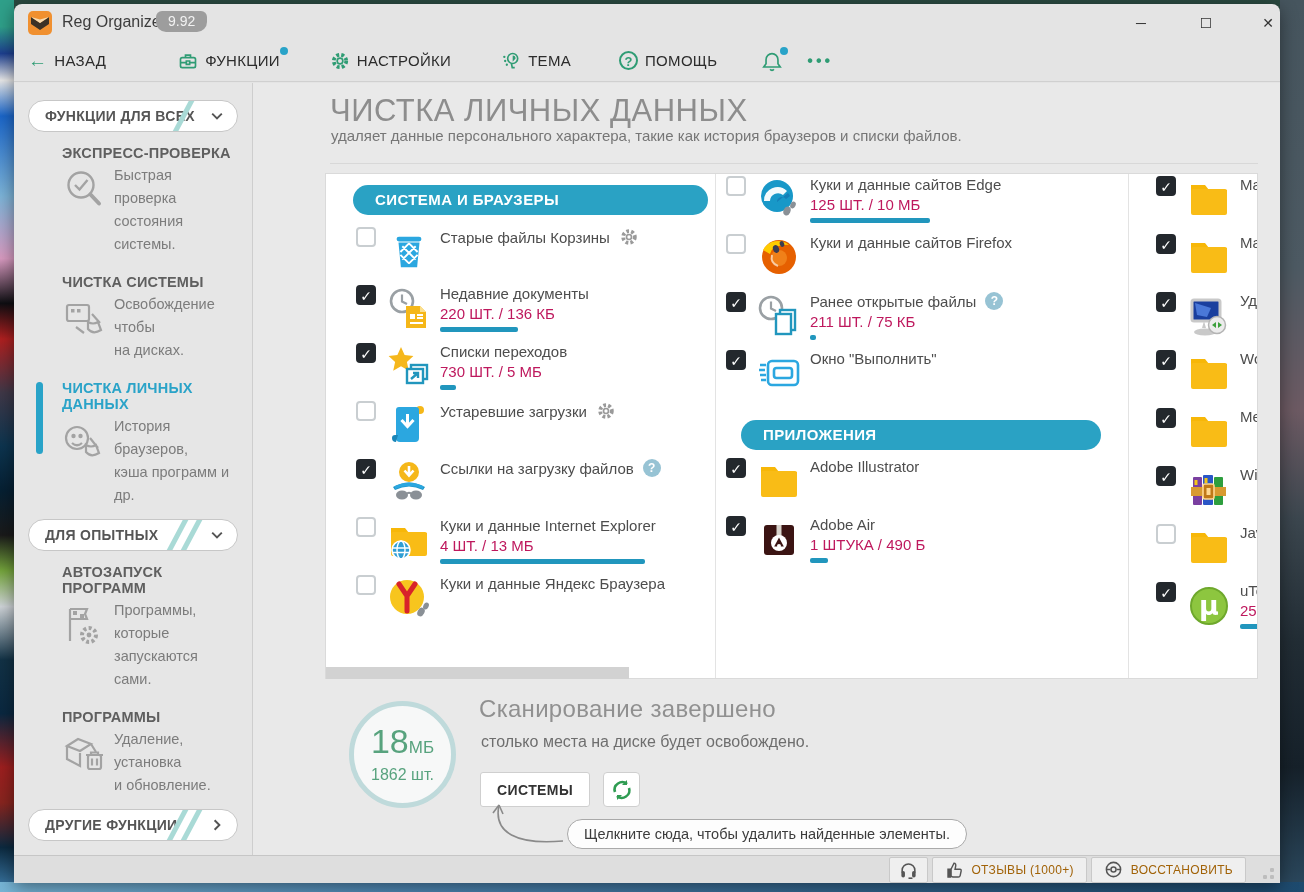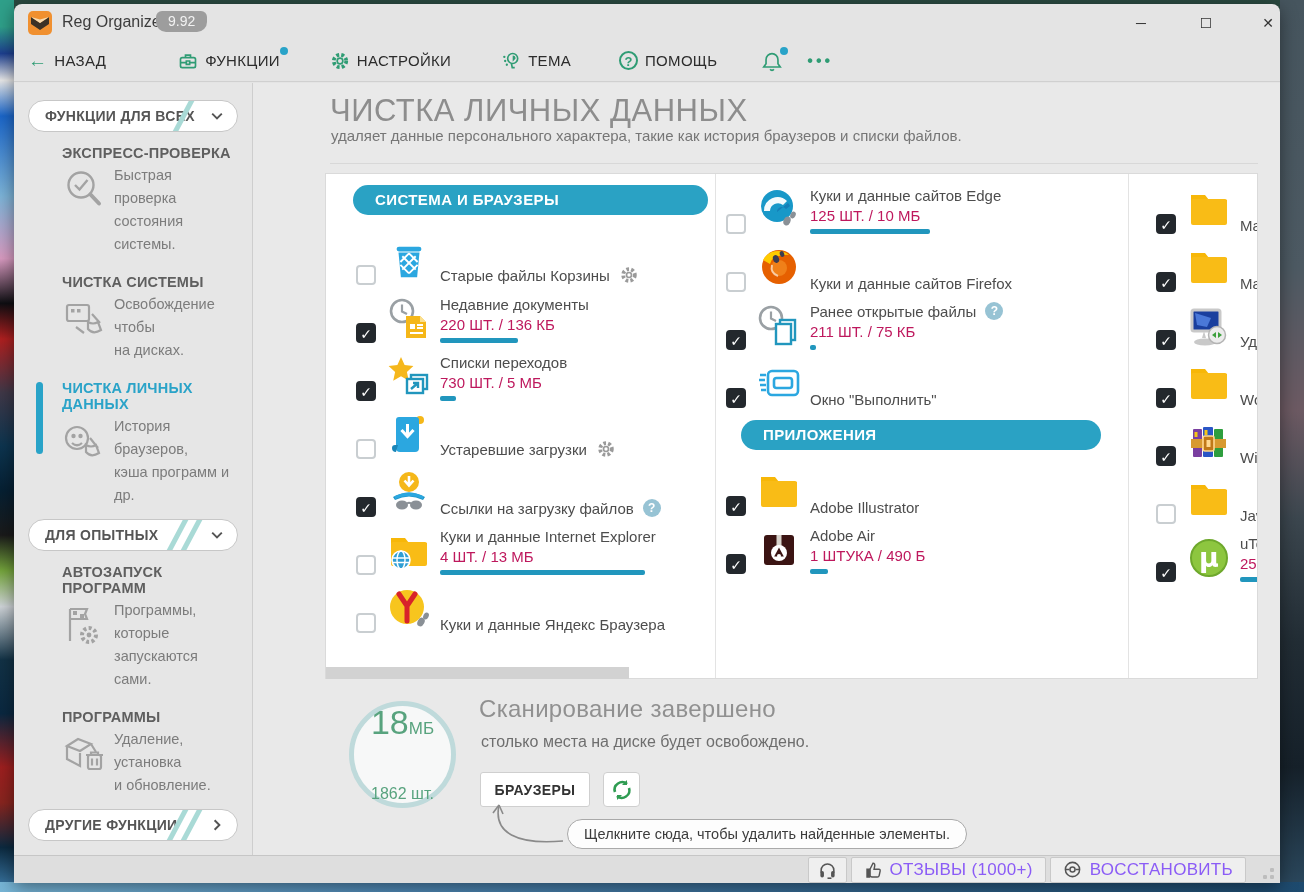--- a/index.html
+++ b/index.html
@@ -72,60 +72,60 @@
     border:1px solid #dadada; display:flex; }
   .colA { width:390px; border-right:1px solid #e3e3e3;padding-left:20px; }
   .colB { width:413px; border-right:1px solid #e3e3e3; padding-top:2px; }
   .colC { flex:1; overflow:hidden; padding-top:2px; }
 
   .banner { height:30px; background:#2aa2c4; border-radius:15px; color:#fff; font-weight:bold;
     font-size:15px; letter-spacing:.4px; line-height:30px; padding-left:22px; }
   .ban1 { margin:11px 7px 12px; }
   .ban2 { margin:12px 27px 8px 25px; }
 
-  .srow { height:58px; display:flex; align-items:flex-end; }
+  .srow { height:58px; display:flex; align-items:flex-start; }
   .cb { width:20px; height:20px; flex:none; margin-left:10px; border-radius:4px; cursor:pointer;
     background:#fff; border:2px solid #c9ced1; }
   .cb.on { background:#23282d; border-color:#23282d; color:#fff; text-align:center;
     font-size:14px; line-height:19px; font-weight:bold; }
   .cb.on::after { content:"✓"; }
   .ricon { width:48px; height:48px; flex:none; margin:0 7px 0 9px; display:flex; align-items:center; justify-content:center; }
   .meta { display:flex; flex-direction:column; justify-content:center; }
   .lblrow { display:flex; align-items:center; gap:9px; }
   .lbl { font-size:15px; color:#4d4d4d; white-space:nowrap; }
   .stats { font-size:15px; color:#be185d; margin-top:3px; white-space:nowrap; }
   .bar { height:5px; background:#2196bd; border-radius:2px; margin-top:5px; }
   .gearg { color:#9a9a9a; width:20px; height:20px; }
   .helpc { width:18px; height:18px; border-radius:50%; background:#97c3d4; color:#fff; font-size:12px;
     font-weight:bold; text-align:center; line-height:18px; flex:none; }
 
   .hscroll { position:absolute; left:21px; top:584px; width:303px; height:12px; background:#d2d2d2; cursor:pointer; }
 
   
   .scircle { position:absolute; left:44px; top:618px; width:107px; height:107px; border-radius:50%;
-    background:#f7f8f8; border:5px solid #bfdadb; display:flex; flex-direction:column; align-items:center; justify-content:space-between; }
+    background:#f7f8f8; border:5px solid #bfdadb; display:flex; flex-direction:column; align-items:center; justify-content:center; }
   .ssize { color:#58a37e; font-size:34px; line-height:32px; font-weight:300; }
   .ssize .u { font-size:17px; }
   .scount { color:#58a37e; font-size:16px; margin-top:2px; }
   .stitle { position:absolute; left:174px; top:612px; font-size:24px; font-weight:300; color:#909090; letter-spacing:.3px; }
   .ssub { position:absolute; left:176px; top:650px; font-size:16px; color:#6e6e6e; }
   .cleanbtn { position:absolute; left:175px; top:689px; width:110px; height:35px; background:#fff;
     border:1px solid #cfcfcf; border-radius:3px; font-size:14px; font-weight:bold; color:#333;
     letter-spacing:.4px; cursor:pointer; font-family:inherit; }
   .refbtn { position:absolute; left:298px; top:689px; width:37px; height:35px; background:#fff;
     border:1px solid #cfcfcf; border-radius:4px; cursor:pointer; display:flex; align-items:center; justify-content:center; }
   .tip { position:absolute; left:262px; top:736px; height:30px; background:#fdfdfd; border:1px solid #a9a9a9;
     border-radius:15px; display:flex; align-items:center; padding:0 16px; font-size:14.5px; color:#3c3c3c; white-space:nowrap; }
   .tiparrow { position:absolute; left:172px; top:716px; }
 
   
   .sbar { position:absolute; left:0; right:0; bottom:0; height:28px; background:#dedede;
     border-top:1px solid #c6c6c6; display:flex; align-items:center; justify-content:flex-end; padding-right:34px; gap:4px; }
   .sbtn { height:26px; background:#efefef; border:1px solid #c9c9c9; border-radius:2px; display:flex;
-    align-items:center; gap:8px; padding:0 12px; font-size:17px; color:#8b5cf6; letter-spacing:.3px; cursor:pointer; }
+    align-items:center; gap:8px; padding:0 12px; font-size:12px; color:#a16207; letter-spacing:.3px; cursor:pointer; }
   .grip { position:absolute; right:6px; bottom:4px; width:14px; height:14px;
     background:
       radial-gradient(circle at 12px 12px,#bdbdbd 2px,transparent 2.4px),
       radial-gradient(circle at 12px 5px,#bdbdbd 2px,transparent 2.4px),
       radial-gradient(circle at 5px 12px,#bdbdbd 2px,transparent 2.4px); }
 </style>
 </head>
 <body>
 
 <div class="wallpaper"></div>
@@ -606,20 +606,32 @@
                 </svg>
               </span>
             <div class="meta">
                 <span class="lbl">Wo</span>
               </div>
           </div>
           <div class="srow">
             <span class="cb on" style="margin-left:27px"></span>
             <span class="ricon">
               <svg width="46" height="46" viewBox="0 0 46 46">
+                  <path d="M5 8 h14 l4 5 h18 v2 h-36z" fill="#f7b708"></path>
+                  <rect x="5" y="12" width="36" height="26" rx="2" fill="#f9bc16"></rect>
+                </svg>
+              </span>
+            <div class="meta">
+                <span class="lbl">Me</span>
+              </div>
+          </div>
+          <div class="srow">
+            <span class="cb on" style="margin-left:27px"></span>
+            <span class="ricon">
+              <svg width="46" height="46" viewBox="0 0 46 46">
                   <rect x="7" y="10" width="9" height="28" rx="1" fill="#7a3fa0"></rect>
                   <rect x="17" y="8" width="10" height="30" rx="1" fill="#2a56c6"></rect>
                   <rect x="28" y="10" width="9" height="28" rx="1" fill="#2e9e3e"></rect>
                   <rect x="8.5" y="13" width="3" height="5" fill="#f5c518"></rect>
                   <rect x="18.5" y="11" width="3" height="5" fill="#f5c518"></rect>
                   <rect x="5" y="20" width="35" height="9" fill="#d89a30"></rect>
                   <rect x="17" y="17" width="11" height="15" rx="2" fill="#c07818" stroke="#ffd890" stroke-width="1.6"></rect>
                   <rect x="20.5" y="21" width="4" height="7" fill="#ffd890"></rect>
                 </svg>
               </span>
@@ -658,21 +670,21 @@
       </div>
 
       <div class="hscroll"></div>
 
       <div class="scircle">
         <div class="ssize"><span>18</span><span class="u">МБ</span></div>
         <div class="scount">1862 шт.</div>
       </div>
       <div class="stitle">Сканирование завершено</div>
       <div class="ssub">столько места на диске будет освобождено.</div>
-      <button class="cleanbtn">БРАУЗЕРЫ</button>
+      <button class="cleanbtn">СИСТЕМЫ</button>
       <button class="refbtn">
         <svg width="24" height="24" viewBox="0 0 24 24" fill="none" stroke="#2f9c52" stroke-width="2.6">
           <path d="M5 14 a7.5 7.5 0 0 1 12-8"></path>
             <path d="M19 10 a7.5 7.5 0 0 1 -12 8"></path>
           <path d="M17 2 v5 h-5" fill="#2f9c52" stroke="none"></path>
             <path d="M7 22 v-5 h5" fill="#2f9c52" stroke="none"></path>
         </svg>
       </button>
       <svg class="tiparrow" width="88" height="46">
         <path d="M86 42 C 40 46, 16 34, 22 6" fill="none" stroke="#8a8a8a" stroke-width="1.6"></path>

